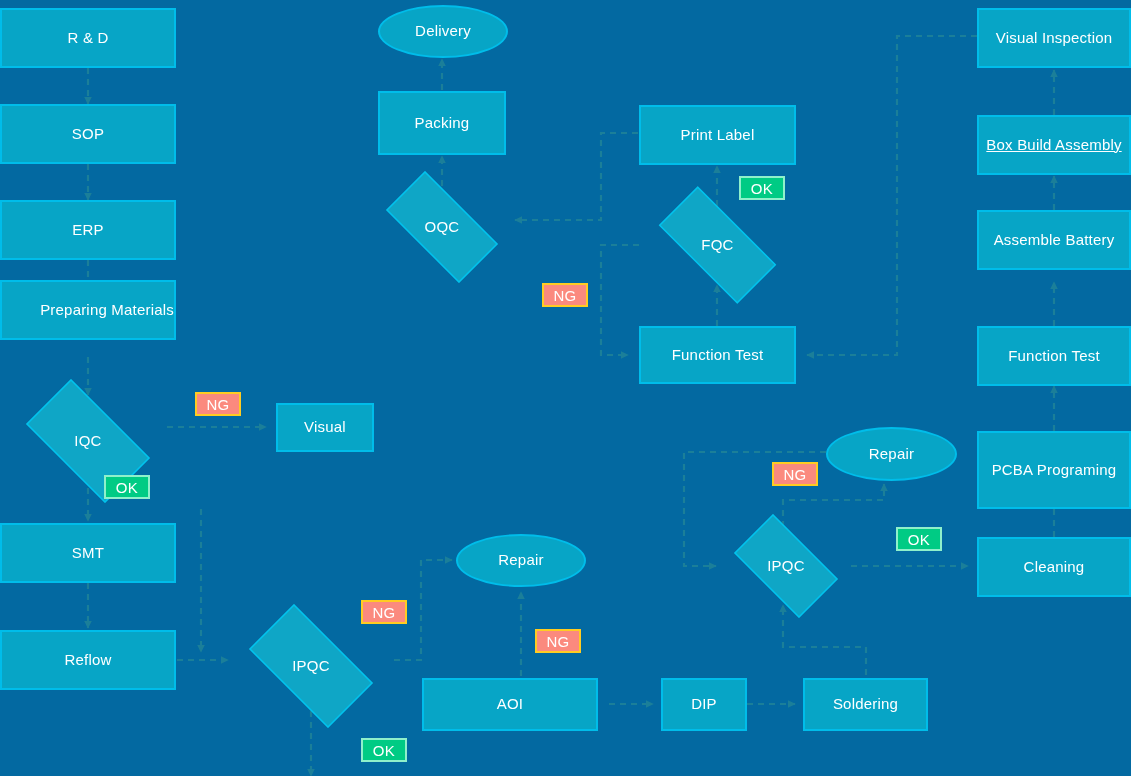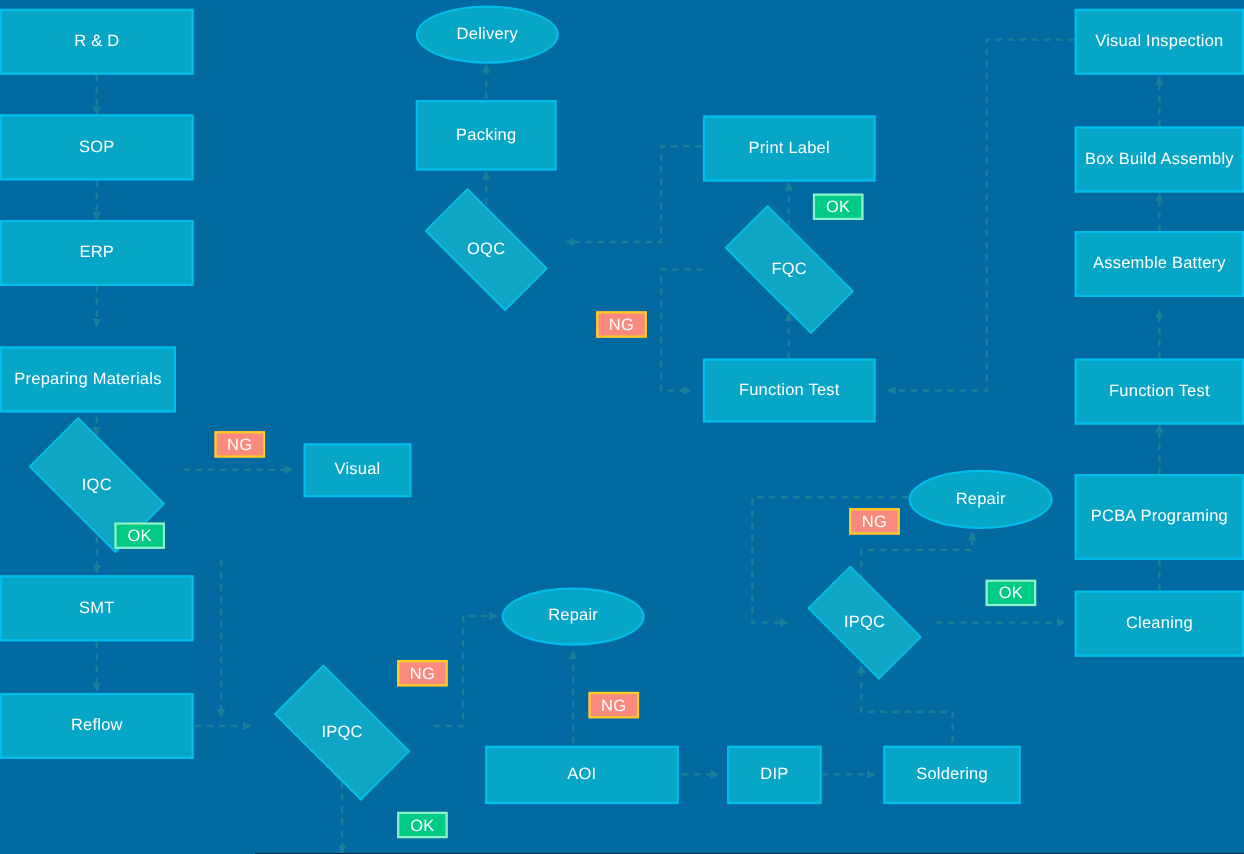--- a/index.html
+++ b/index.html
@@ -138,21 +138,21 @@
   </div>
 
   <div class="node process" style="left:0px;top:104px;width:176px;height:60px;">
     <span>SOP</span>
   </div>
 
   <div class="node process" style="left:0px;top:200px;width:176px;height:60px;">
     <span>ERP</span>
   </div>
 
-  <div class="node process" style="left:0px;top:315px;width:160px;height:60px;">
+  <div class="node process" style="left:0px;top:280px;width:176px;height:60px;justify-content:flex-end;">
     <span>Preparing Materials</span>
   </div>
 
   <div class="node decision" style="left:9px;top:396px;width:158px;height:90px;">
     <span class="dia"></span>
     <span class="lbl">IQC</span>
   </div>
 
   <div class="node process" style="left:276px;top:403px;width:98px;height:49px;">
     <span>Visual</span>
@@ -168,21 +168,21 @@
 
   <div class="node decision" style="left:232px;top:621px;width:158px;height:90px;">
     <span class="dia"></span>
     <span class="lbl">IPQC</span>
   </div>
 
   <div class="node terminator" style="left:456px;top:534px;width:130px;height:53px;">
     <span>Repair</span>
   </div>
 
-  <div class="node process" style="left:441px;top:678px;width:176px;height:53px;">
+  <div class="node process" style="left:422px;top:678px;width:176px;height:53px;">
     <span>AOI</span>
   </div>
 
   <div class="node process" style="left:661px;top:678px;width:86px;height:53px;">
     <span>DIP</span>
   </div>
 
   <div class="node process" style="left:803px;top:678px;width:125px;height:53px;">
     <span>Soldering</span>
   </div>
@@ -205,21 +205,21 @@
   </div>
 
   <div class="node process" style="left:977px;top:326px;width:154px;height:60px;">
     <span>Function Test</span>
   </div>
 
   <div class="node process" style="left:977px;top:210px;width:154px;height:60px;">
     <span>Assemble Battery</span>
   </div>
 
-  <div class="node process" style="left:977px;top:115px;width:154px;height:60px;">
+  <div class="node process" style="left:977px;top:115px;width:154px;height:60px;text-decoration:underline;">
     <span>Box Build Assembly</span>
   </div>
 
   <div class="node process" style="left:977px;top:8px;width:154px;height:60px;">
     <span>Visual Inspection</span>
   </div>
 
   <div class="node process" style="left:639px;top:326px;width:157px;height:58px;">
     <span>Function Test</span>
   </div>

